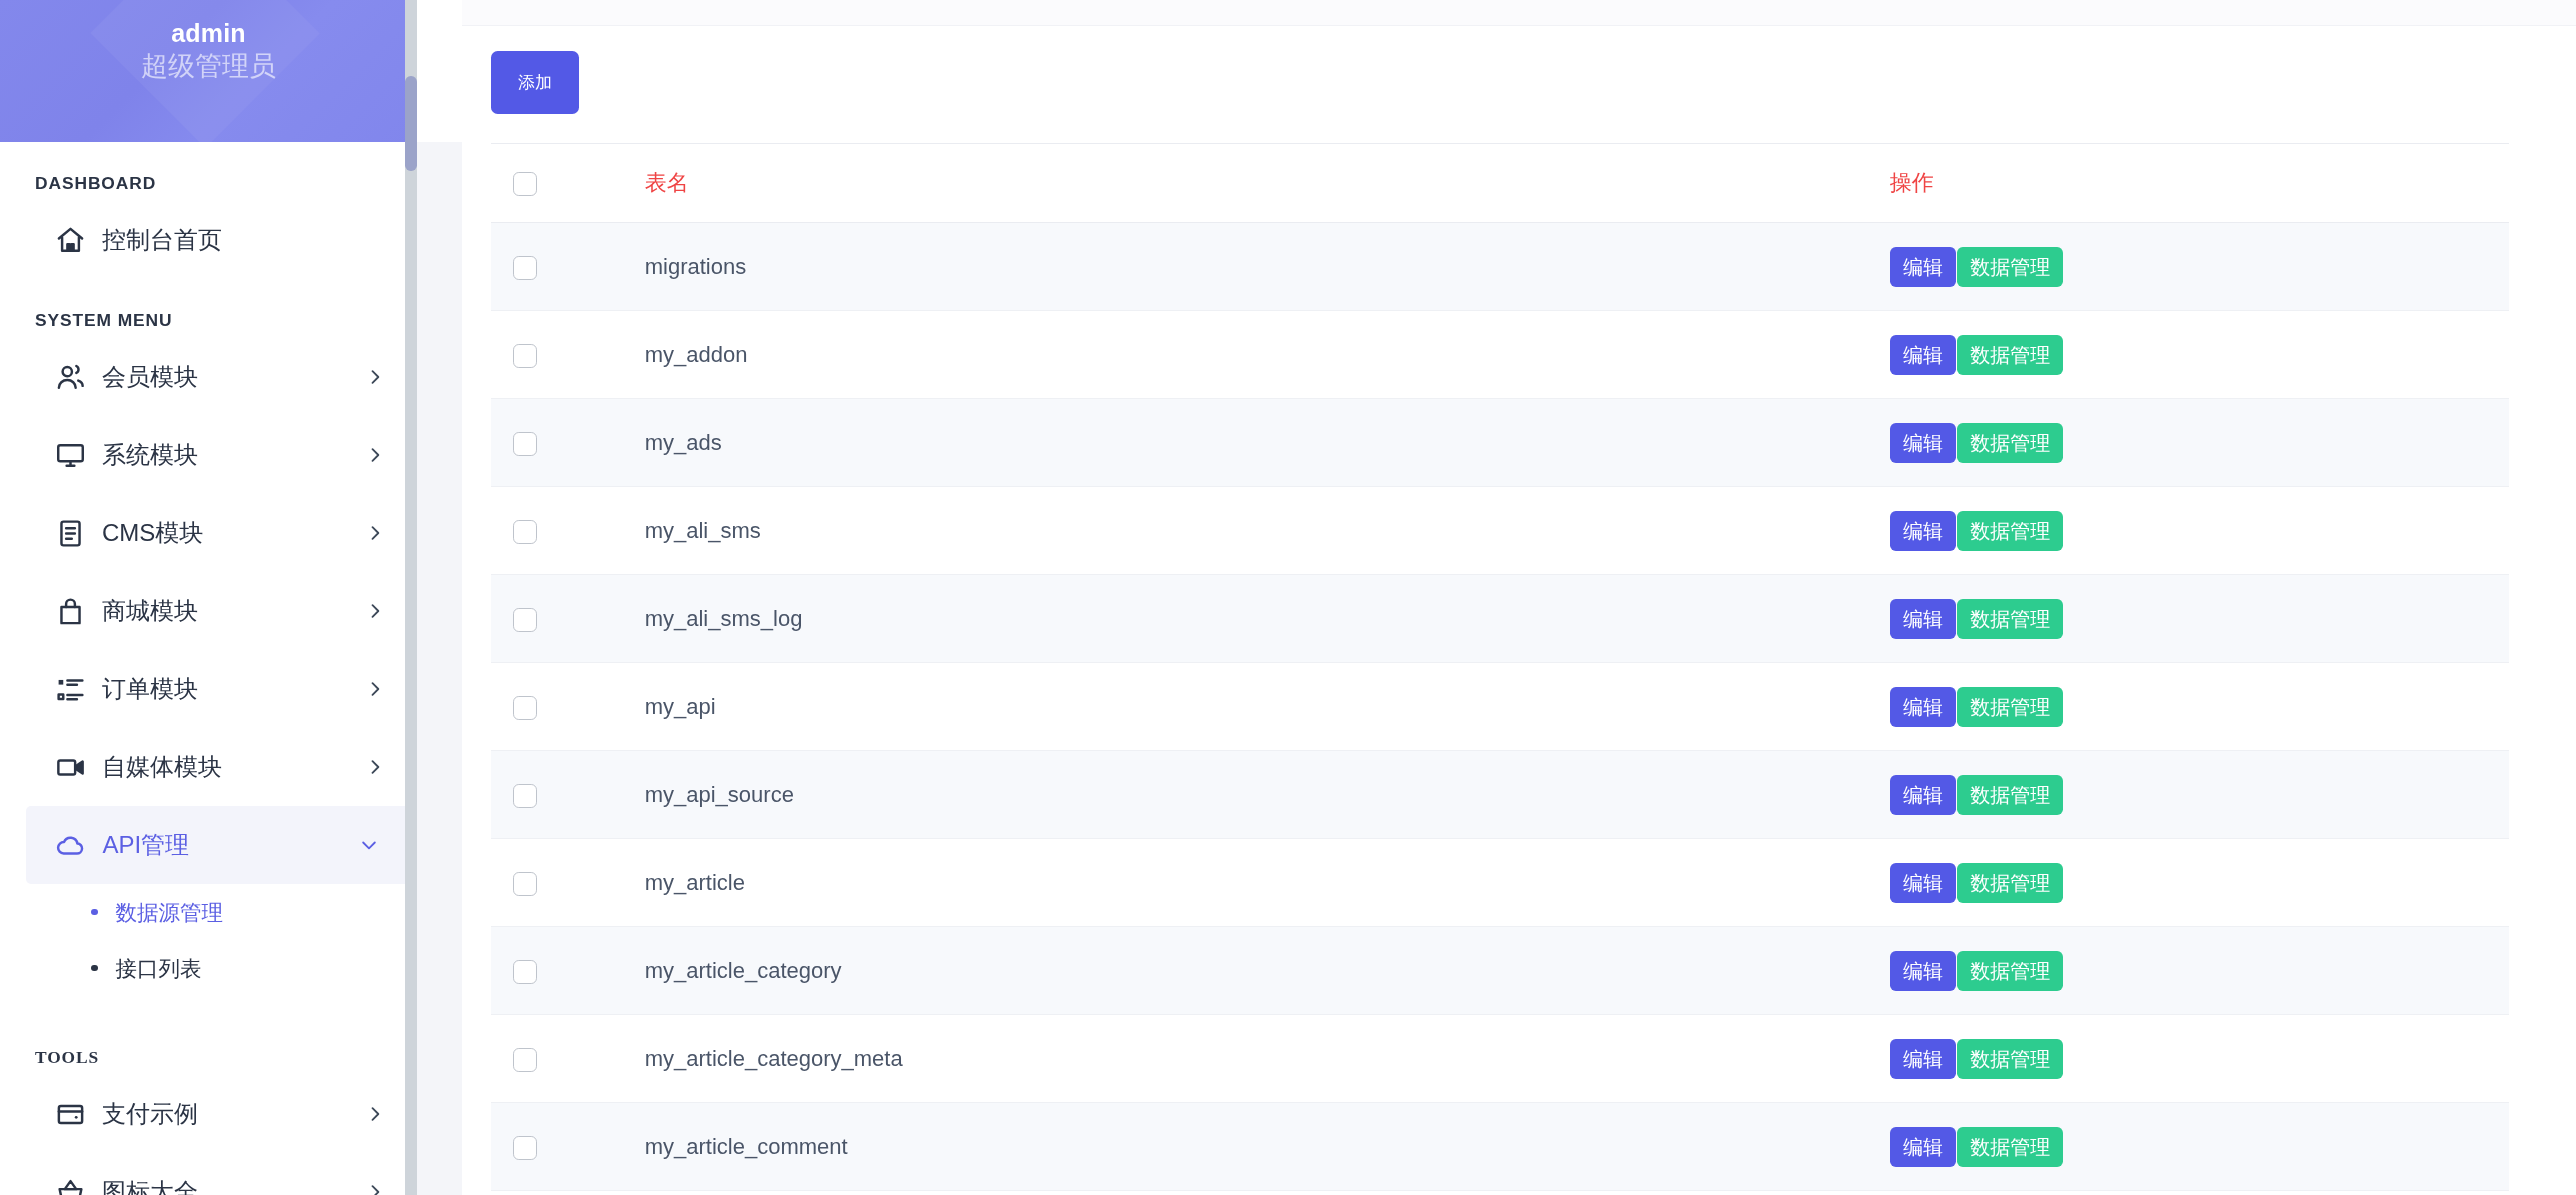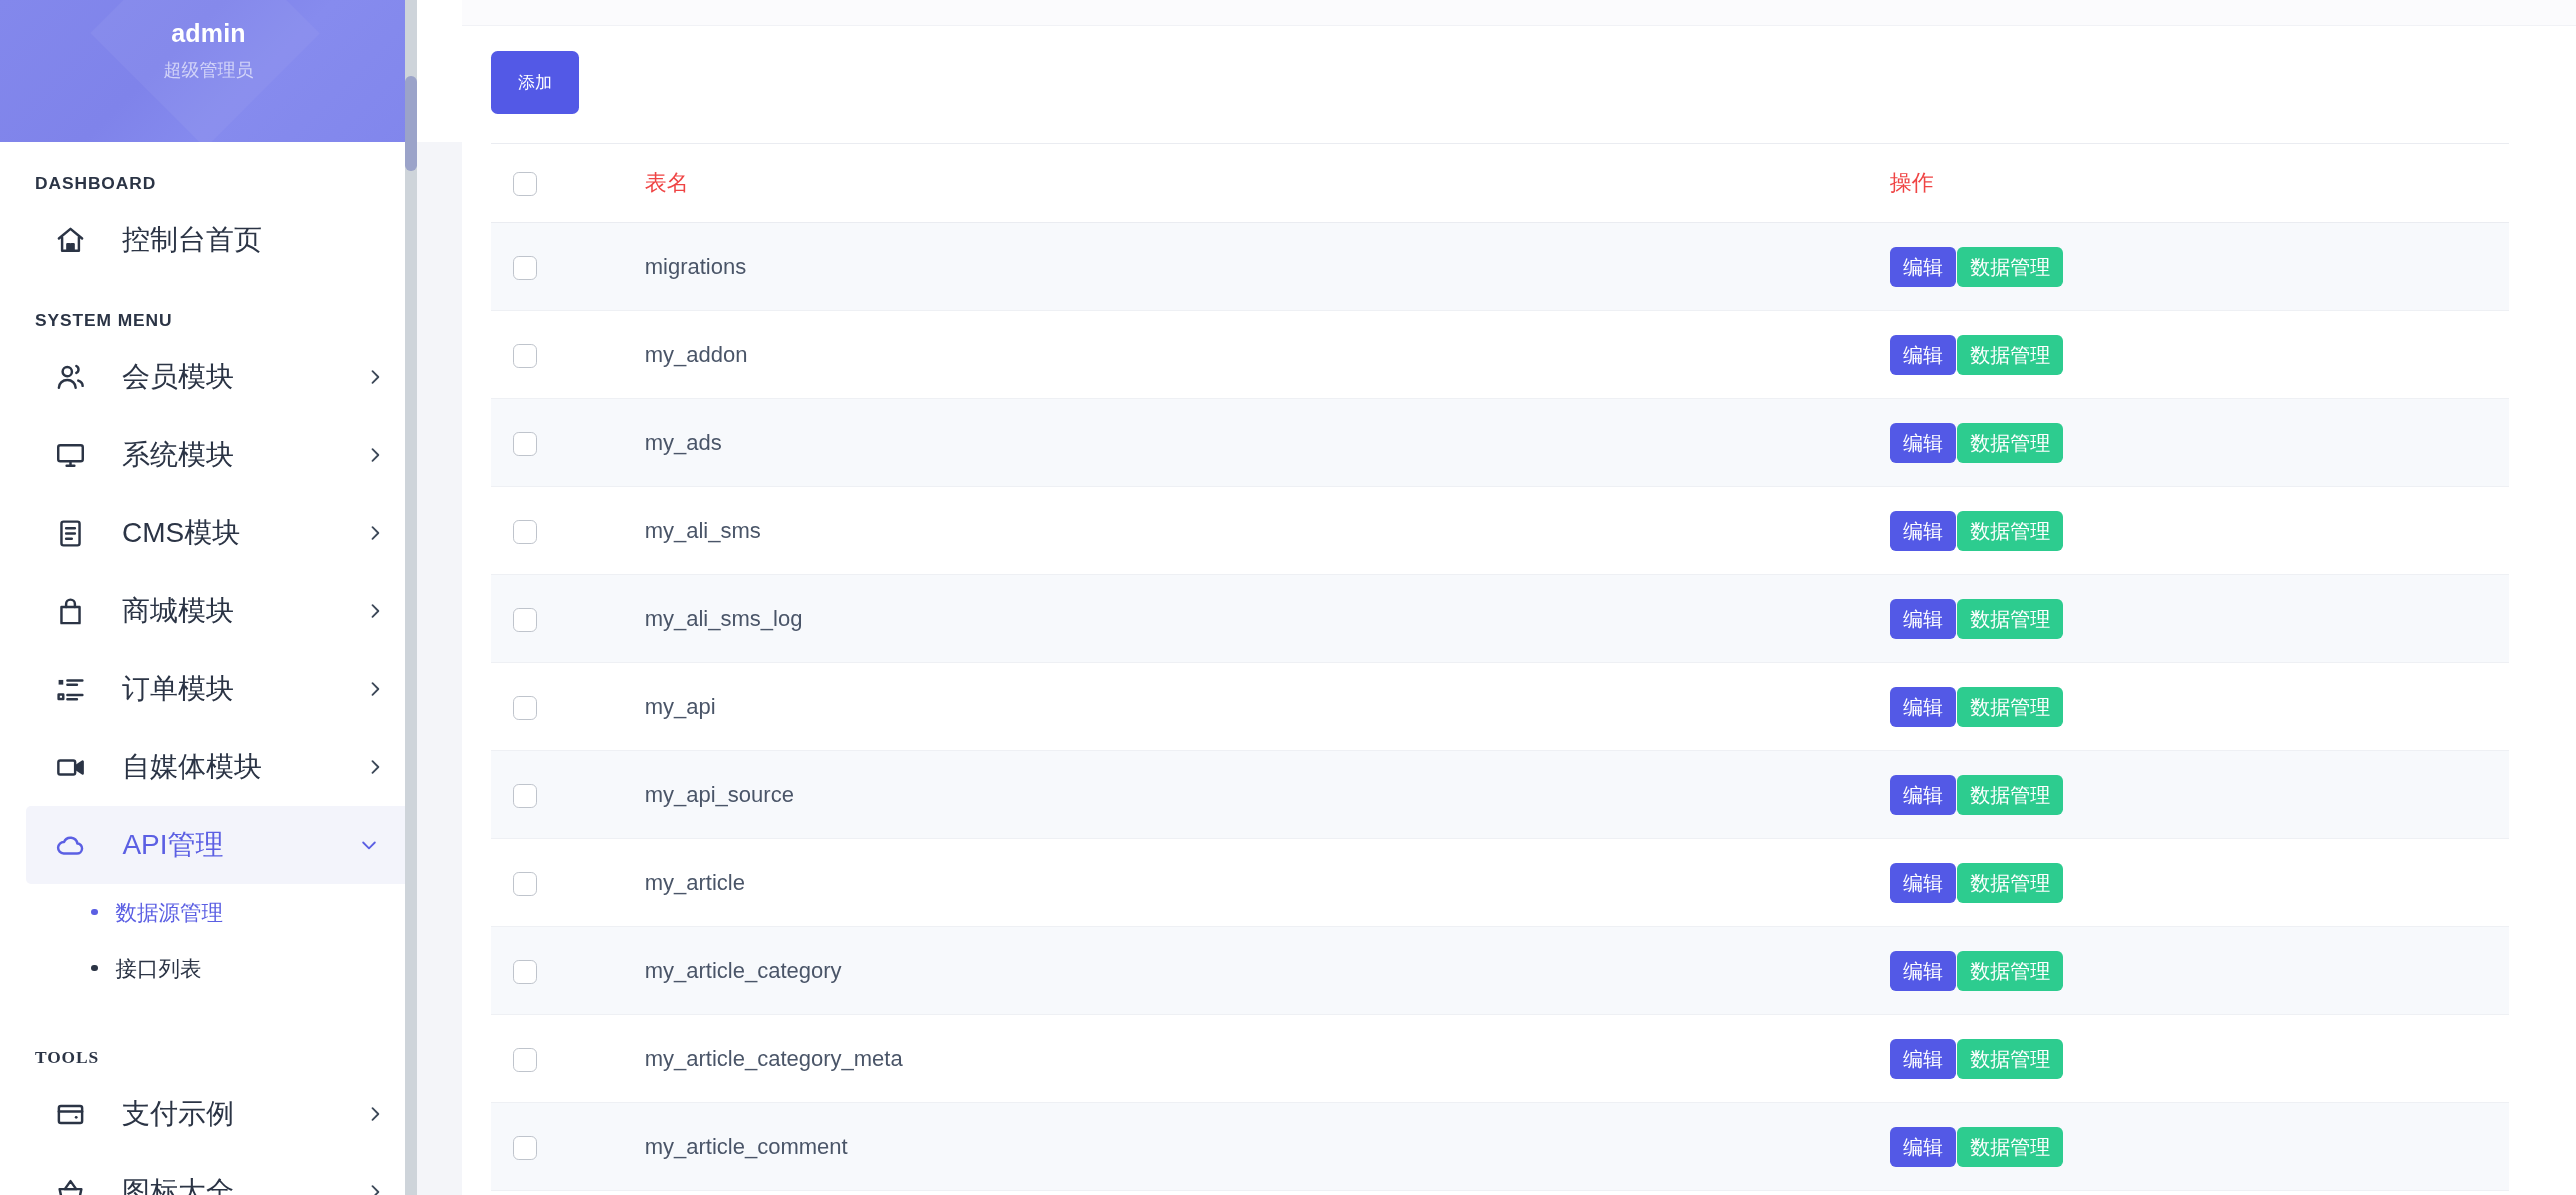--- a/index.html
+++ b/index.html
@@ -51,23 +51,22 @@
     position: relative; z-index: 2;
     color: #ffffff;
     font-size: 25px;
     font-weight: 700;
     line-height: 1.2;
     letter-spacing: 0.2px;
   }
   .sh-role {
     position: relative; z-index: 2;
     color: rgba(255,255,255,0.62);
-    font-size: 18px;
+    font-size: 27px;
     font-weight: 400;
-    margin-top: 10px;
   }
 
   .sidebar-scroll { position: relative; height: calc(1195px - 142px); }
 
   .nav-section-title {
     font-size: 17.4px;
     font-weight: 700;
     letter-spacing: 0.9px;
     color: #2b3445;
     padding: 0 0 0 35px;
@@ -87,22 +86,22 @@
     position: relative;
   }
   .nav-item .nav-icon {
     width: 38px; height: 38px;
     display: flex; align-items: center; justify-content: center;
     flex: 0 0 38px;
     color: #2b3445;
   }
   .nav-item .nav-icon svg { width: 31px; height: 31px; display: block; }
   .nav-item .nav-label {
-    margin-left: 33px;
-    font-size: 28px;
+    margin-left: 13px;
+    font-size: 24px;
     color: #2b3445;
     font-weight: 400;
     white-space: nowrap;
     flex: 1 1 auto;
   }
   .nav-item .nav-arrow {
     width: 21.5px; height: 21.5px;
     color: #3c4858;
     flex: 0 0 21.5px;
     display: flex; align-items: center; justify-content: center;

